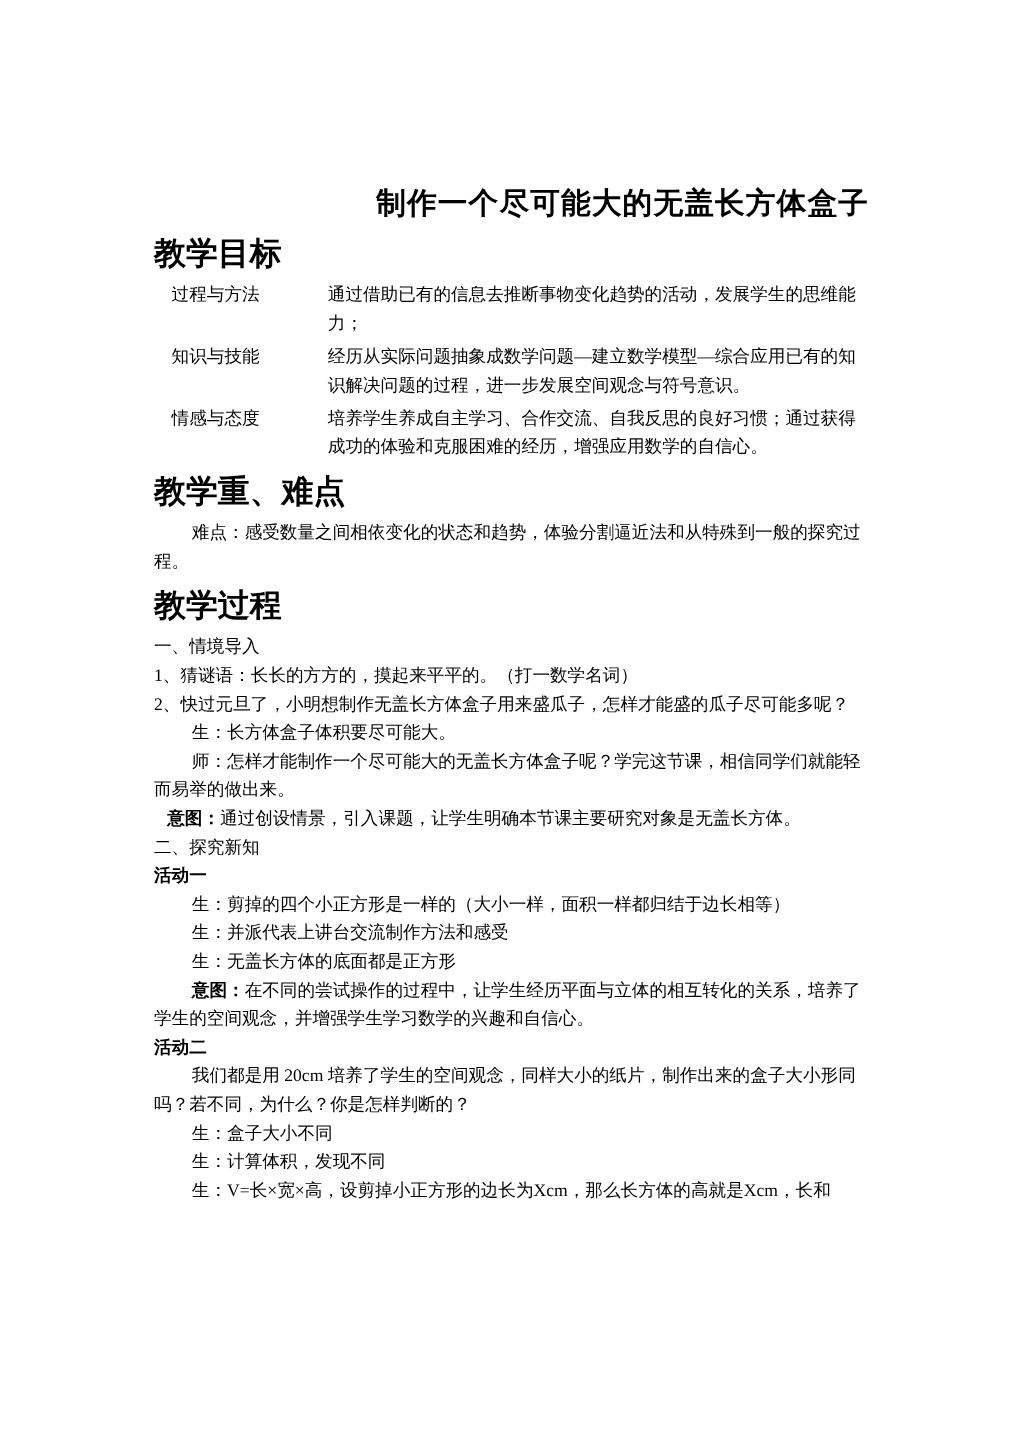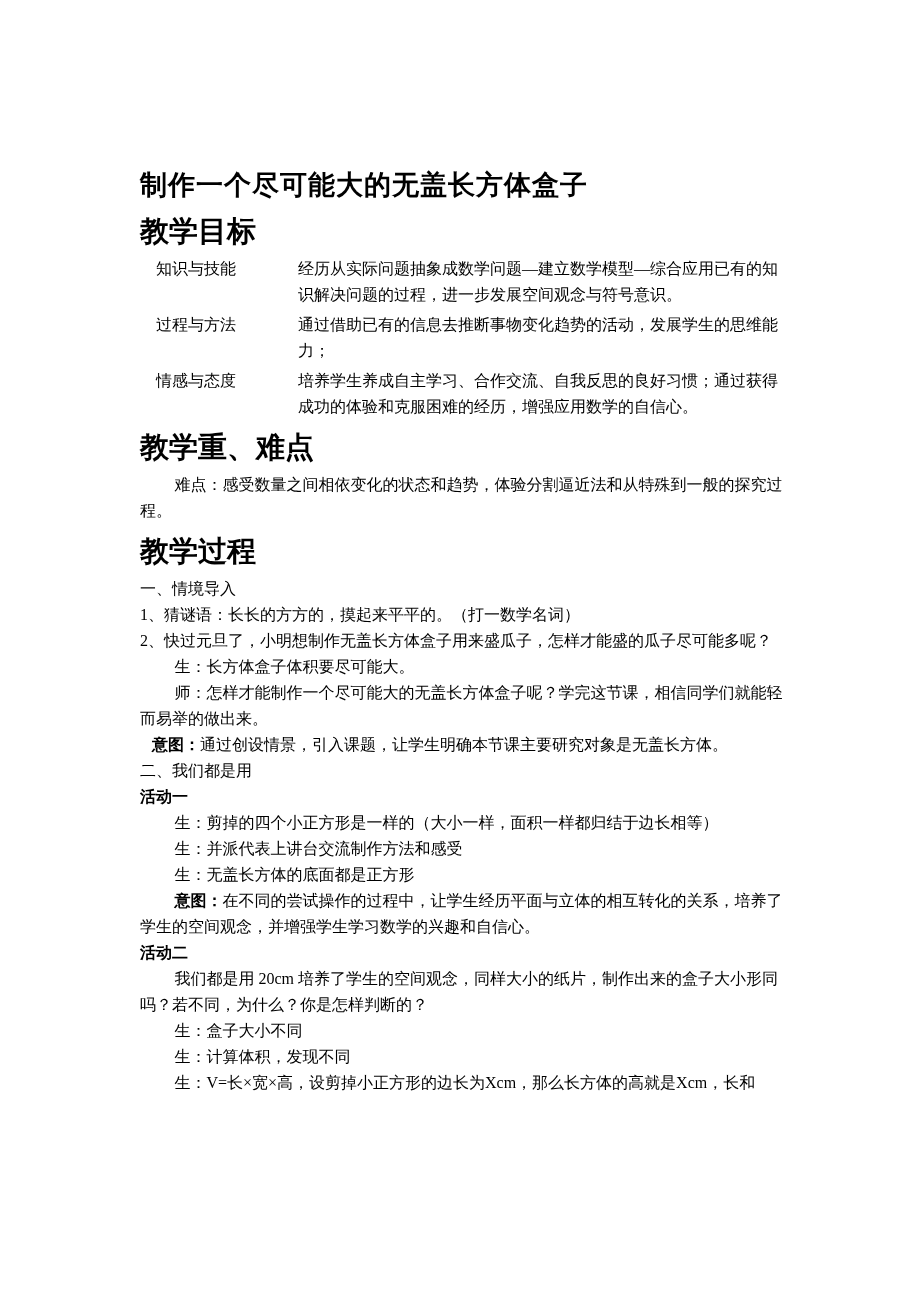--- a/index.html
+++ b/index.html
@@ -12,21 +12,21 @@
     color: #000000;
     padding: 166px 130px 40px 140px;
     font-family: "Liberation Serif", "DejaVu Serif", serif;
     font-size: 16px;
     line-height: 26px;
   }
   .doc-title {
     font-size: 27px;
     line-height: 38px;
     font-weight: bold;
-    text-align: left;
+    text-align: right;
     margin-bottom: 11px;
     letter-spacing: 1px;
   }
   .h2 {
     font-size: 29px;
     line-height: 30px;
     font-weight: bold;
     margin: 12px 0 10px 0;
   }
   .obj-table { margin-bottom: 4px; }
@@ -42,46 +42,46 @@
 <body>
 
 <div class="page">
 
   <h1 class="doc-title">制作一个尽可能大的无盖长方体盒子</h1>
 
   <h2 class="h2">教学目标</h2>
 
   <div class="obj-table">
     <div class="obj-row">
+      <div class="obj-label">过程与方法</div>
+      <div class="obj-text">通过借助已有的信息去推断事物变化趋势的活动，发展学生的思维能力；</div>
+    </div>
+    <div class="obj-row">
       <div class="obj-label">知识与技能</div>
       <div class="obj-text">经历从实际问题抽象成数学问题—建立数学模型—综合应用已有的知识解决问题的过程，进一步发展空间观念与符号意识。</div>
-    </div>
-    <div class="obj-row">
-      <div class="obj-label">过程与方法</div>
-      <div class="obj-text">通过借助已有的信息去推断事物变化趋势的活动，发展学生的思维能力；</div>
     </div>
     <div class="obj-row">
       <div class="obj-label">情感与态度</div>
       <div class="obj-text">培养学生养成自主学习、合作交流、自我反思的良好习惯；通过获得成功的体验和克服困难的经历，增强应用数学的自信心。</div>
     </div>
   </div>
 
   <h2 class="h2">教学重、难点</h2>
 
   <p class="line ind2">难点：感受数量之间相依变化的状态和趋势，体验分割逼近法和从特殊到一般的探究过程。</p>
 
   <h2 class="h2">教学过程</h2>
 
   <p class="line"><span>一、情境导入</span></p>
   <p class="line"><span>1、猜谜语：长长的方方的，摸起来平平的。（打一数学名词）</span></p>
   <p class="line"><span>2、快过元旦了，小明想制作无盖长方体盒子用来盛瓜子，怎样才能盛的瓜子尽可能多呢？</span></p>
   <p class="line ind2"><span>生：长方体盒子体积要尽可能大。</span></p>
   <p class="line ind2"><span>师：怎样才能制作一个尽可能大的无盖长方体盒子呢？学完这节课，相信同学们就能轻而易举的做出来。</span></p>
   <p class="line ind1"><b class="bp">意图：</b><span>通过创设情景，引入课题，让学生明确本节课主要研究对象是无盖长方体。</span></p>
-  <p class="line"><span>二、我们都是用</span></p>
+  <p class="line"><span>二、探究新知</span></p>
   <p class="line"><b class="bp">活动一</b><span></span></p>
   <p class="line ind2"><span>生：剪掉的四个小正方形是一样的（大小一样，面积一样都归结于边长相等）</span></p>
   <p class="line ind2"><span>生：并派代表上讲台交流制作方法和感受</span></p>
   <p class="line ind2"><span>生：无盖长方体的底面都是正方形</span></p>
   <p class="line ind2"><b class="bp">意图：</b><span>在不同的尝试操作的过程中，让学生经历平面与立体的相互转化的关系，培养了学生的空间观念，并增强学生学习数学的兴趣和自信心。</span></p>
   <p class="line"><b class="bp">活动二</b><span></span></p>
   <p class="line ind2"><span>我们都是用 20cm 培养了学生的空间观念，同样大小的纸片，制作出来的盒子大小形同吗？若不同，为什么？你是怎样判断的？</span></p>
   <p class="line ind2"><span>生：盒子大小不同</span></p>
   <p class="line ind2"><span>生：计算体积，发现不同</span></p>
   <p class="line ind2"><span>生：V=长×宽×高，设剪掉小正方形的边长为Xcm，那么长方体的高就是Xcm，长和</span></p>

